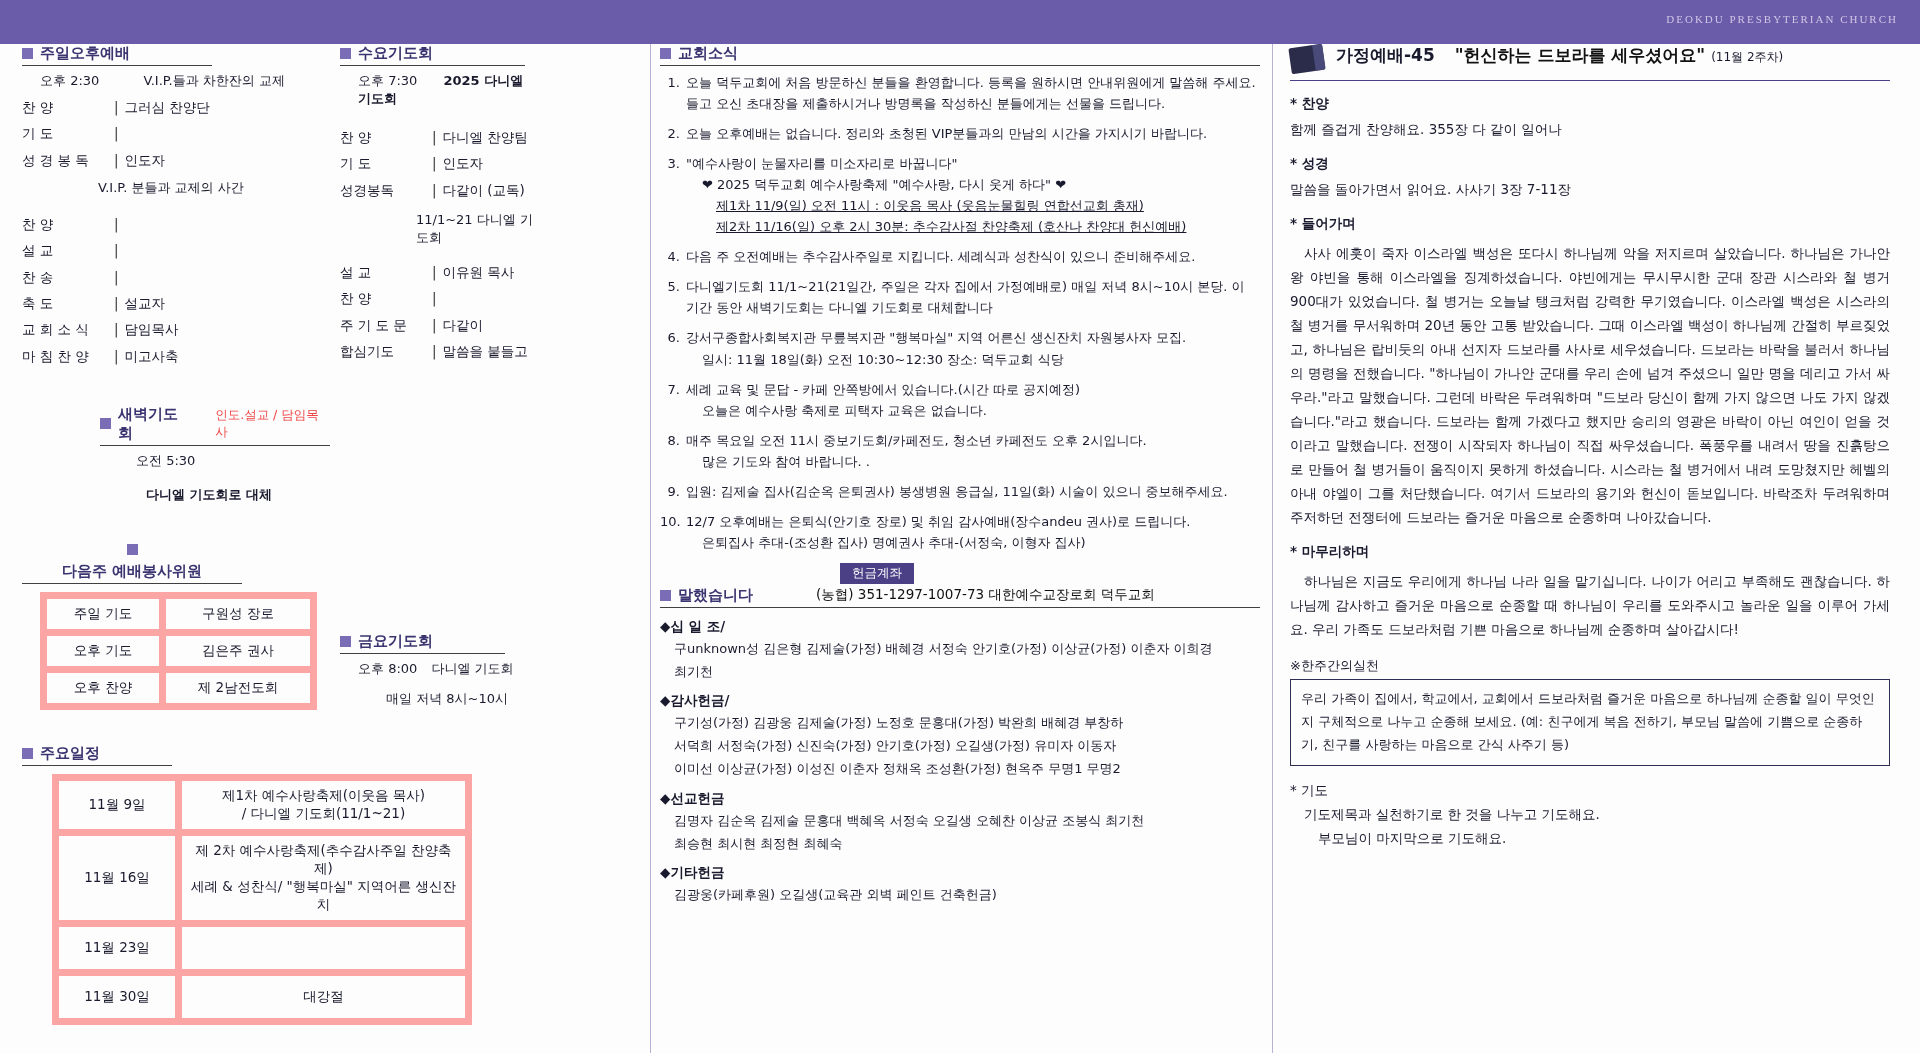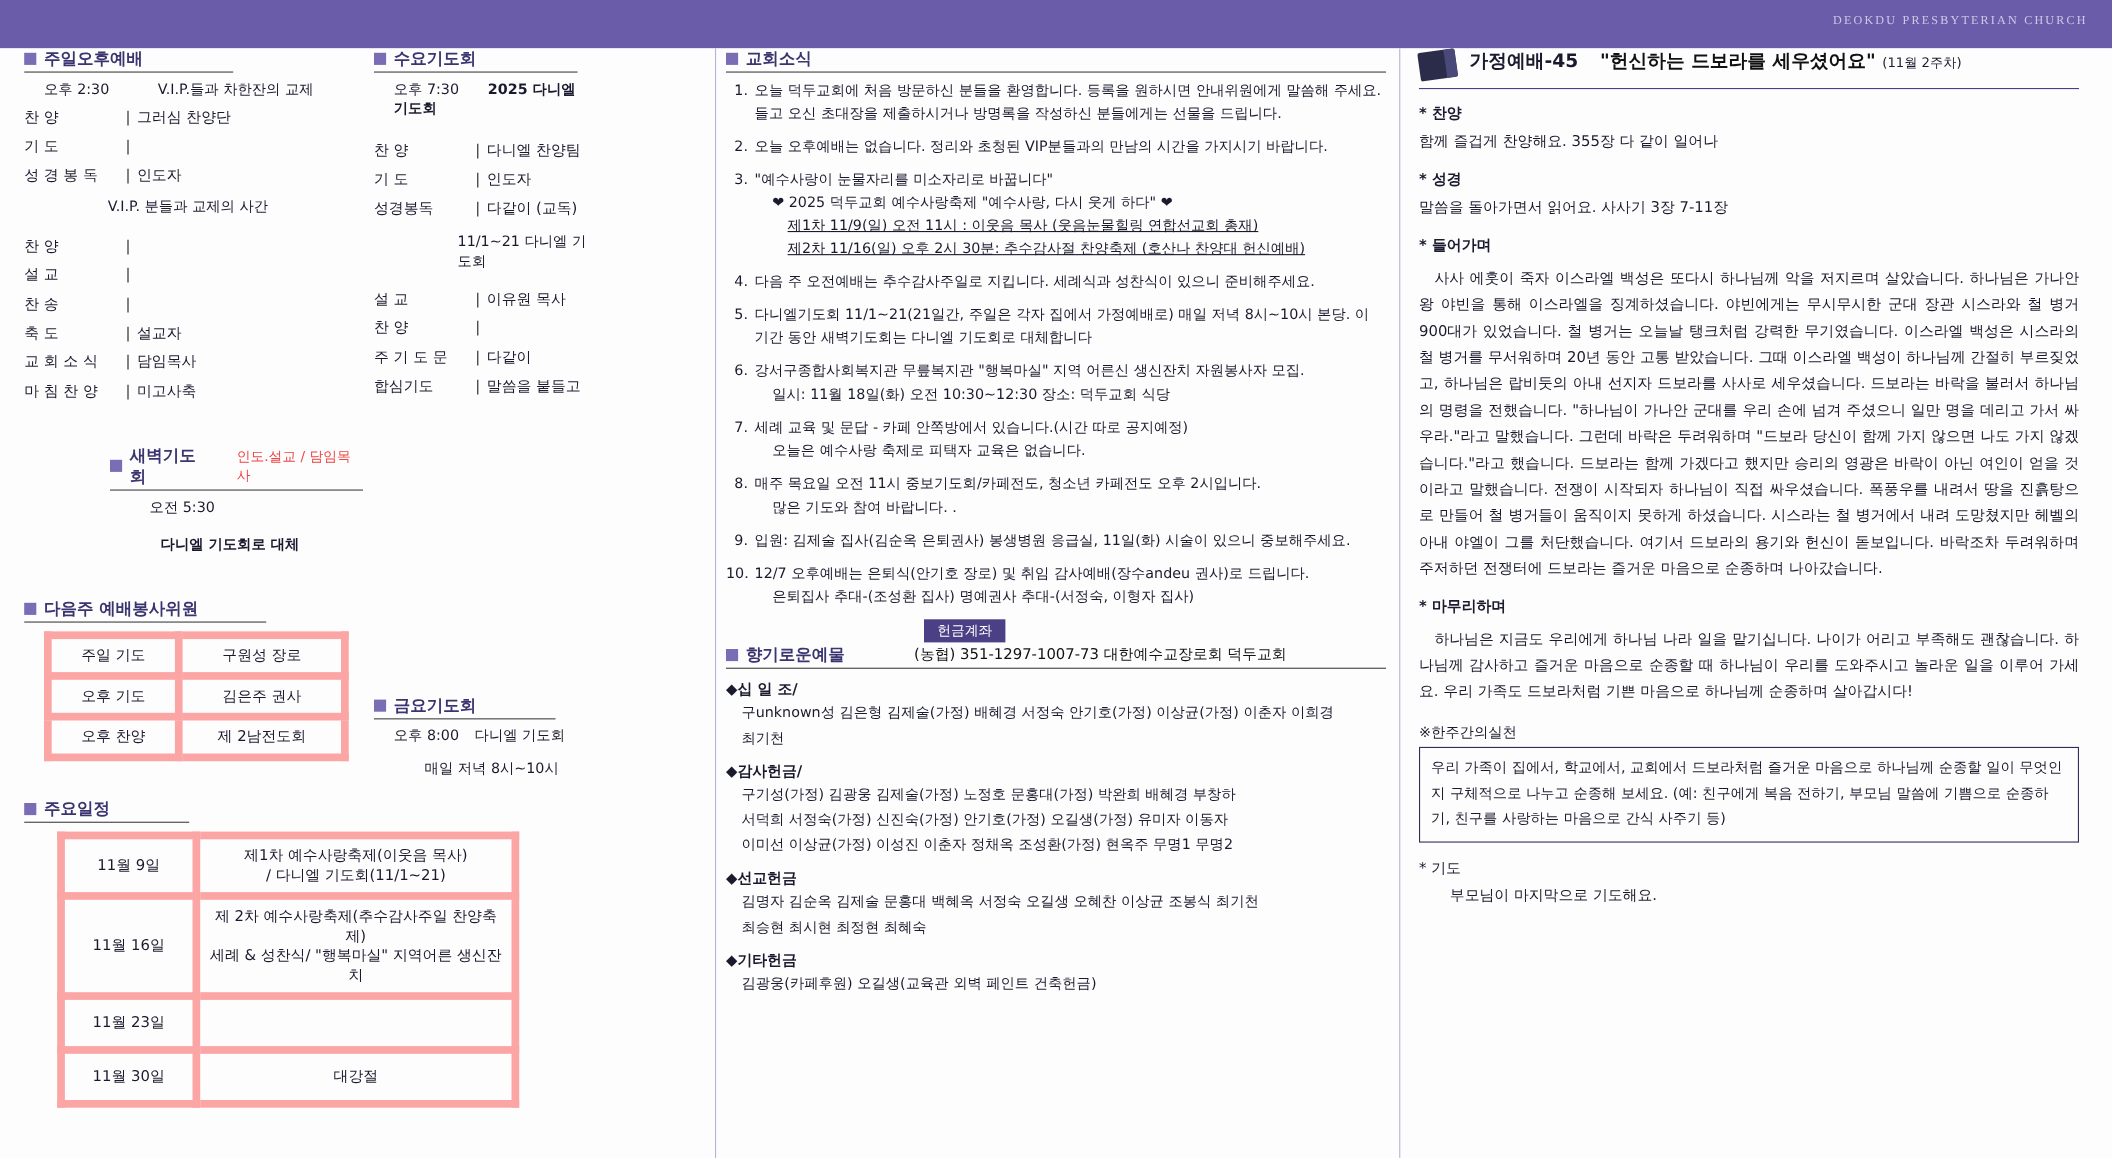--- a/index.html
+++ b/index.html
@@ -138,21 +138,21 @@
       <h2 class="sec uline" style="width:230px;">
         <span class="sqr"></span>
         <span>새벽기도회</span>
         <span class="small" style="margin-left:16px;font-weight:normal;color:#ef4444;">인도.설교 / 담임목사</span>
       </h2>
       <div class="center-note" style="text-align:left;margin-left:36px;">오전 5:30</div>
       <div class="center-note" style="text-align:left;margin-left:46px;font-weight:bold;margin-top:16px;">다니엘 기도회로 대체</div>
     </div>
 
     <div style="margin-top:40px;">
-      <h2 class="sec uline" style="width:220px;">
+      <h2 class="sec uline" style="width:220px;flex-direction:column;">
         <span class="sqr"></span>
         <span>다음주 예배봉사위원</span>
       </h2>
       <table class="box" style="margin-top:8px;margin-left:18px;">
         <tbody>
             <tr>
           <td style="width:96px;">주일 기도</td>
           <td style="width:128px;">구원성 장로</td>
         </tr>
         <tr>
@@ -298,21 +298,21 @@
           <span>12/7 오후예배는 은퇴식(안기호 장로) 및 취임 감사예배(장수andeu 권사)로 드립니다.</span>
           <span class="ind">은퇴집사 추대-(조성환 집사) 명예권사 추대-(서정숙, 이형자 집사)</span>
         </span>
       </li>
     </ol>
 
     <div class="acct-badge">헌금계좌</div>
 
     <h2 class="sec uline" style="width:600px;margin-top:2px;">
       <span class="sqr"></span>
-      <span>향기로운예물</span>
+      <span>말했습니다</span>
       <span style="font-weight:normal;font-size:13.5px;margin-left:56px;color:#111;">(농협) 351-1297-1007-73 대한예수교장로회 덕두교회</span>
     </h2>
 
     <div class="offer">
       <h3>◆십 일 조/</h3>
       <p>구unknown성 김은형 김제술(가정) 배혜경 서정숙 안기호(가정) 이상균(가정) 이춘자 이희경</p>
       <p>최기천</p>
 
       <h3>◆감사헌금/</h3>
       <p>구기성(가정) 김광웅 김제술(가정) 노정호 문홍대(가정) 박완희 배혜경 부창하</p>
@@ -351,17 +351,18 @@
 
       <div class="star">* 마무리하며</div>
       <p class="para">하나님은 지금도 우리에게 하나님 나라 일을 맡기십니다. 나이가 어리고 부족해도 괜찮습니다. 하나님께 감사하고 즐거운 마음으로 순종할 때 하나님이 우리를 도와주시고 놀라운 일을 이루어 가세요. 우리 가족도 드보라처럼 기쁜 마음으로 하나님께 순종하며 살아갑시다!</p>
     </div>
 
     <div class="practice-title">※한주간의실천</div>
     <div class="practice-box">우리 가족이 집에서, 학교에서, 교회에서 드보라처럼 즐거운 마음으로 하나님께 순종할 일이 무엇인지 구체적으로 나누고 순종해 보세요. (예: 친구에게 복음 전하기, 부모님 말씀에 기쁨으로 순종하기, 친구를 사랑하는 마음으로 간식 사주기 등)</div>
 
     <div class="pray">
       <div>* 기도</div>
+      <div class="ind">기도제목과 실천하기로 한 것을 나누고 기도해요.</div>
       <div class="ind" style="margin-left:28px;">부모님이 마지막으로 기도해요.</div>
     </div>
   </div>
 
 </div>
 
 </body></html>

